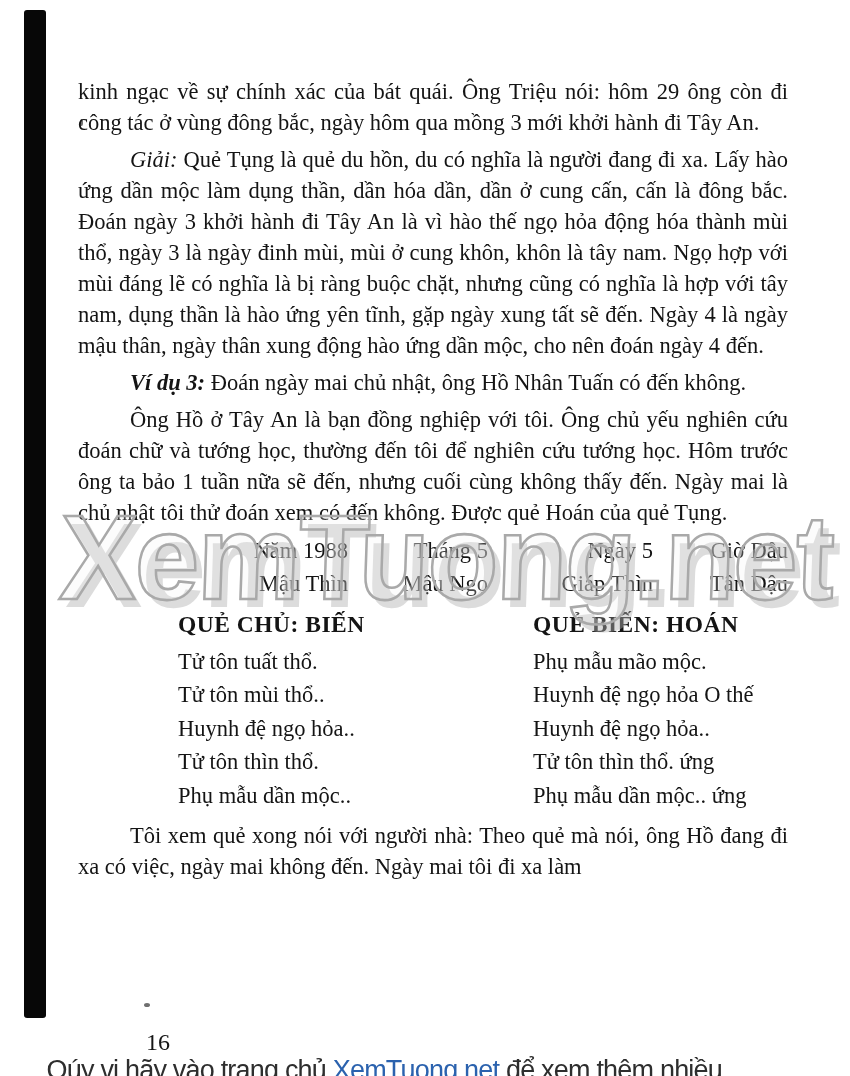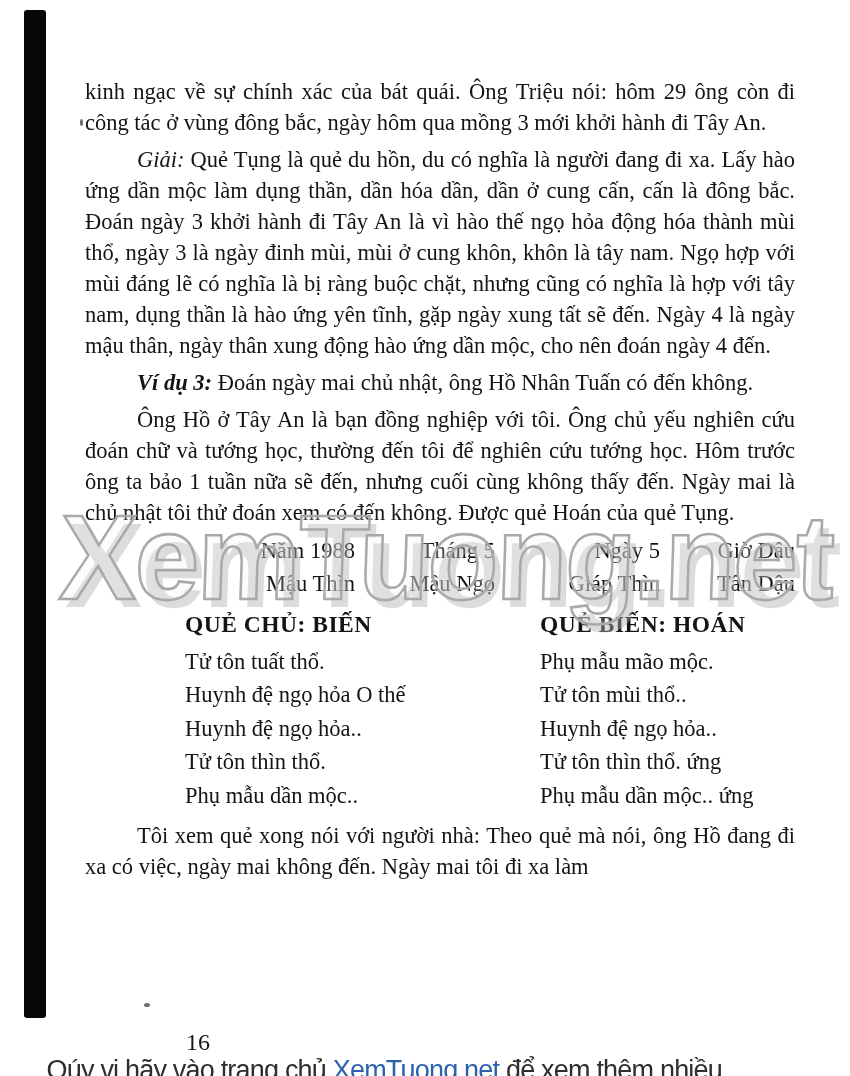--- a/index.html
+++ b/index.html
@@ -22,21 +22,21 @@
     position: absolute;
     left: 24px;
     top: 10px;
     width: 22px;
     height: 1008px;
     background: #070707;
     border-radius: 3px;
   }
   .content {
     position: absolute;
-    left: 85px;
+    left: 78px;
     top: 76px;
     width: 710px;
     font-size: 22.5px;
     line-height: 31px;
     text-align: justify;
   }
   .para { margin: 0 0 6px 0; }
   .para.indent { text-indent: 52px; }
   .label-italic { font-style: italic; }
   .label-bold-italic { font-style: italic; font-weight: 700; }
@@ -97,21 +97,20 @@
     text-decoration: none;
   }
   .page-number {
     position: absolute;
     left: 146px;
     top: 1029px;
     font-family: "Liberation Serif", "DejaVu Serif", serif;
     font-size: 24px;
     color: #161616;
     z-index: 7;
-    margin-left: 40px;
   }
   .speck { position: absolute; background: #6f6f6f; border-radius: 50%; }
   .speck-a { left: 80px; top: 119px; width: 3px; height: 7px; }
   .speck-b { left: 144px; top: 1003px; width: 6px; height: 4px; }
 </style>
 </head>
 <body>
 
 <div id="page">
 
@@ -147,22 +146,22 @@
     <div class="hex-section">
       <div class="hex-head">
         <span>QUẺ CHỦ: BIẾN</span>
         <span>QUẺ BIẾN: HOÁN</span>
       </div>
       <div class="hex-row">
         <span>Tử tôn tuất thổ.</span>
         <span>Phụ mẫu mão mộc.</span>
       </div>
       <div class="hex-row">
+        <span>Tử tôn mùi thổ..</span>
         <span>Huynh đệ ngọ hỏa O thế</span>
-        <span>Tử tôn mùi thổ..</span>
       </div>
       <div class="hex-row">
         <span>Huynh đệ ngọ hỏa..</span>
         <span>Huynh đệ ngọ hỏa..</span>
       </div>
       <div class="hex-row">
         <span>Tử tôn thìn thổ.</span>
         <span>Tử tôn thìn thổ. ứng</span>
       </div>
       <div class="hex-row">

